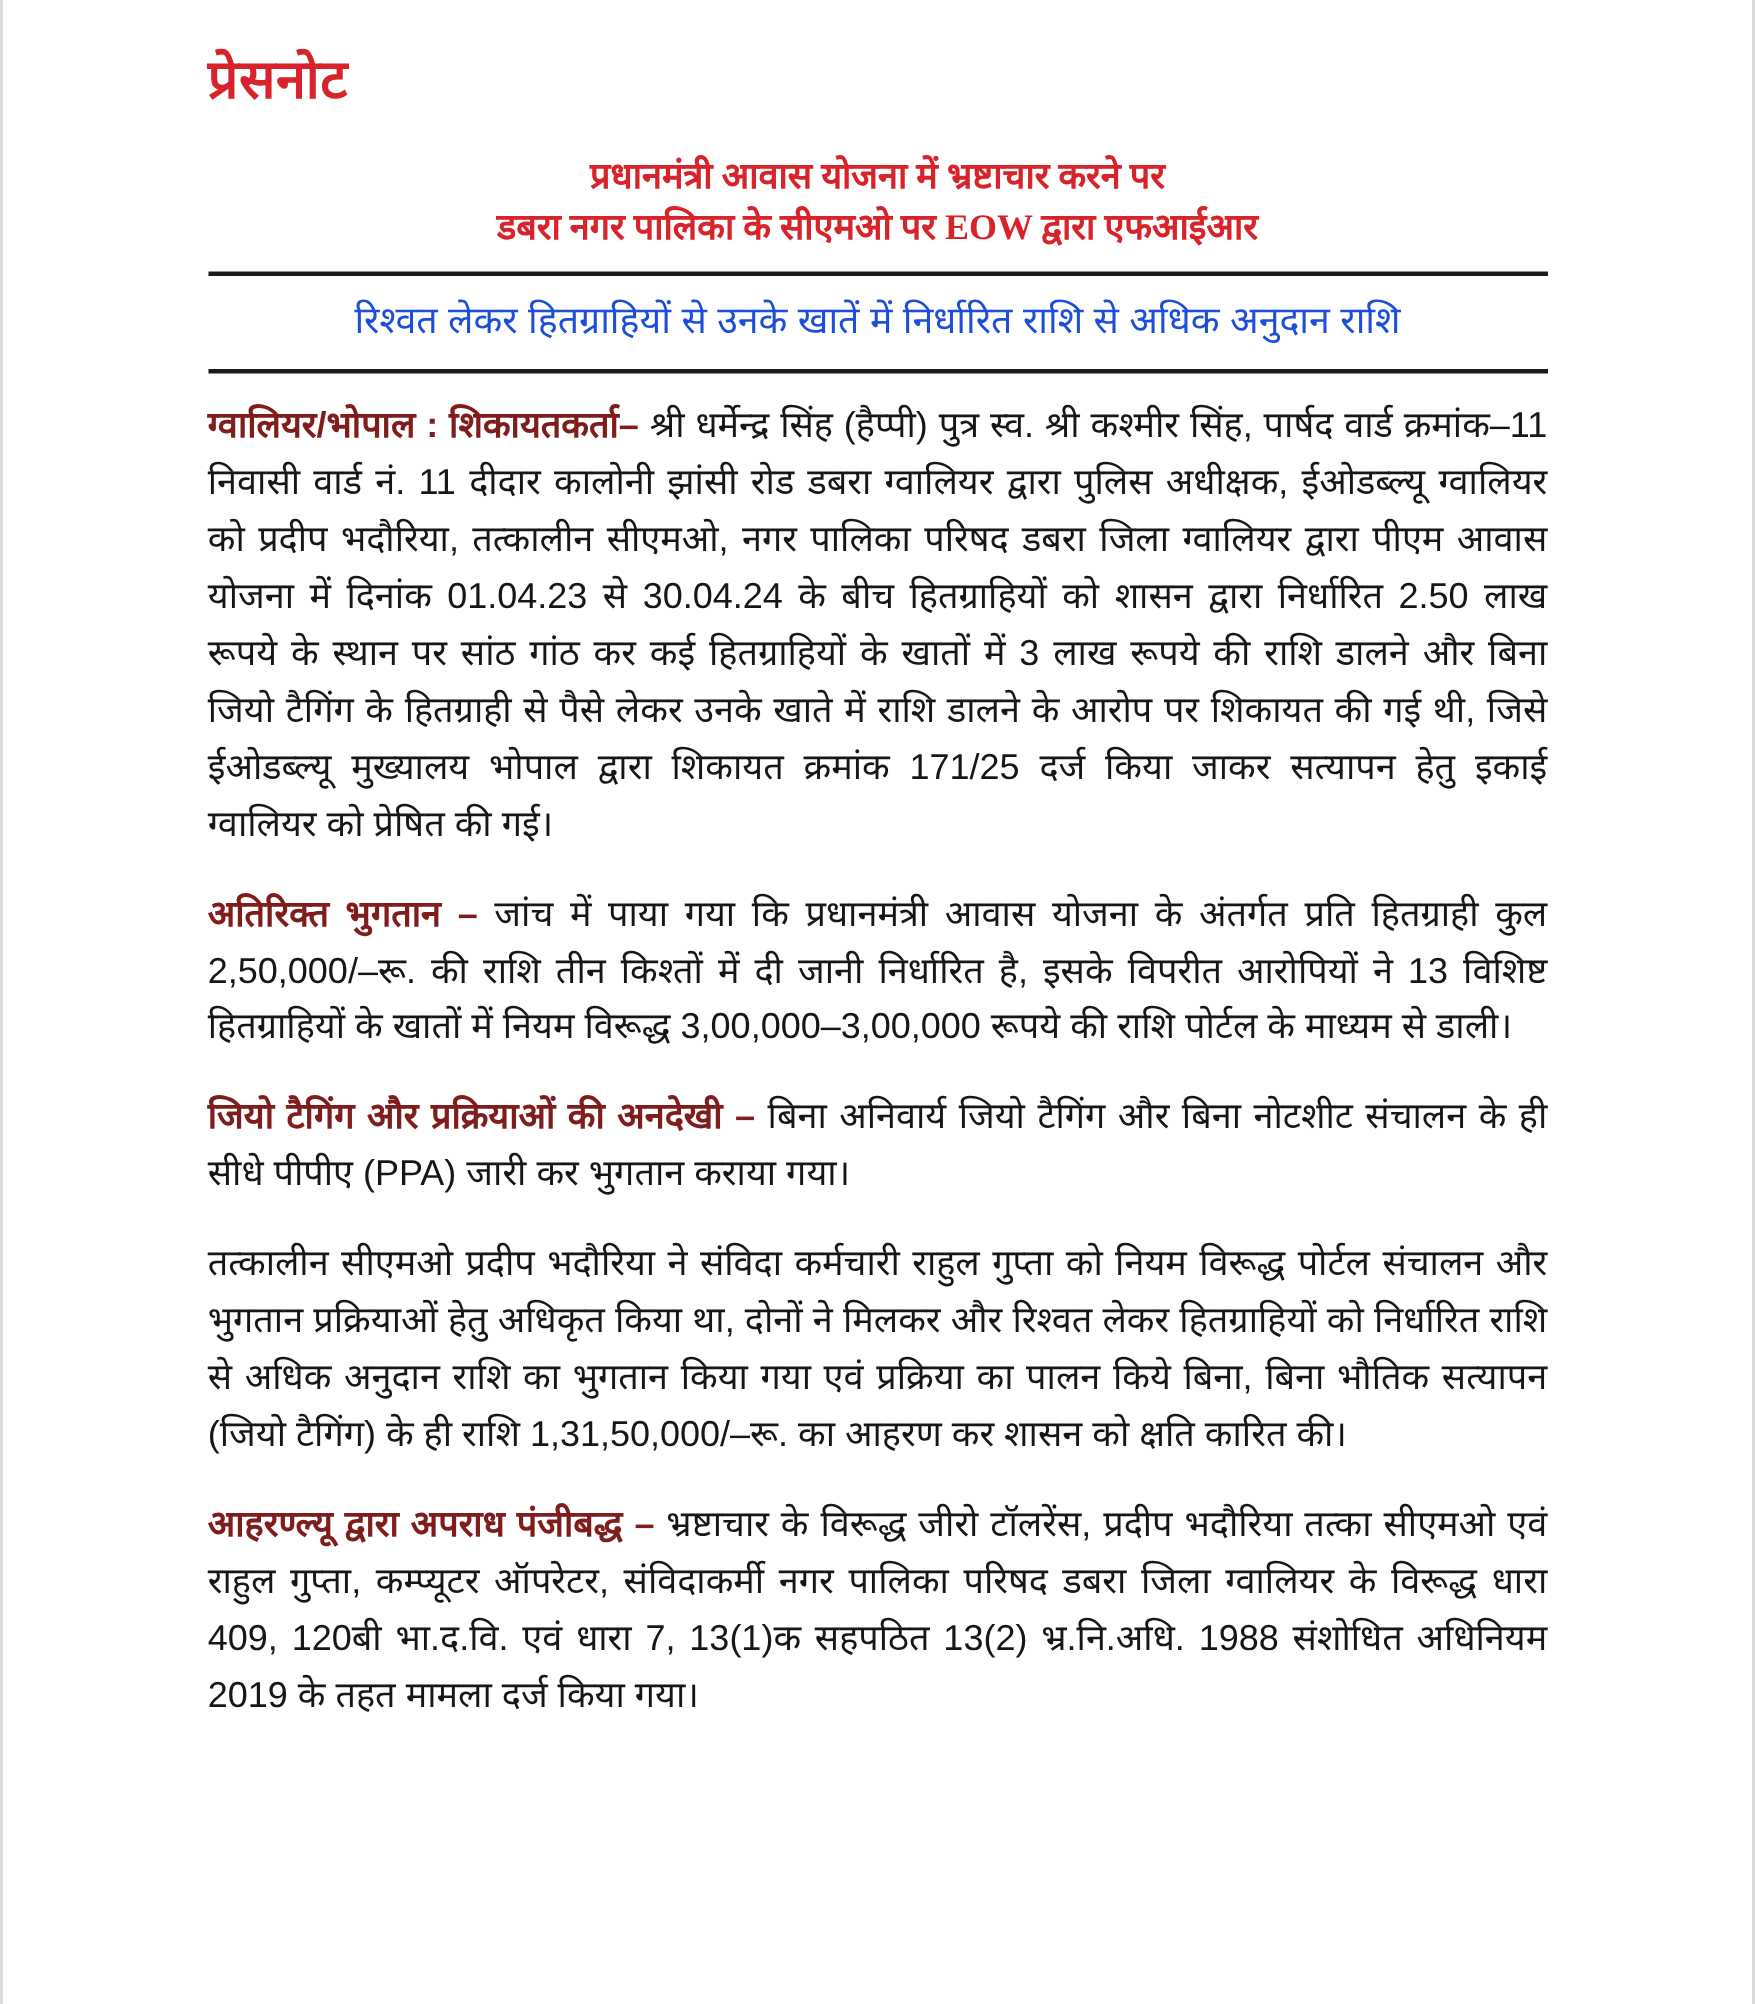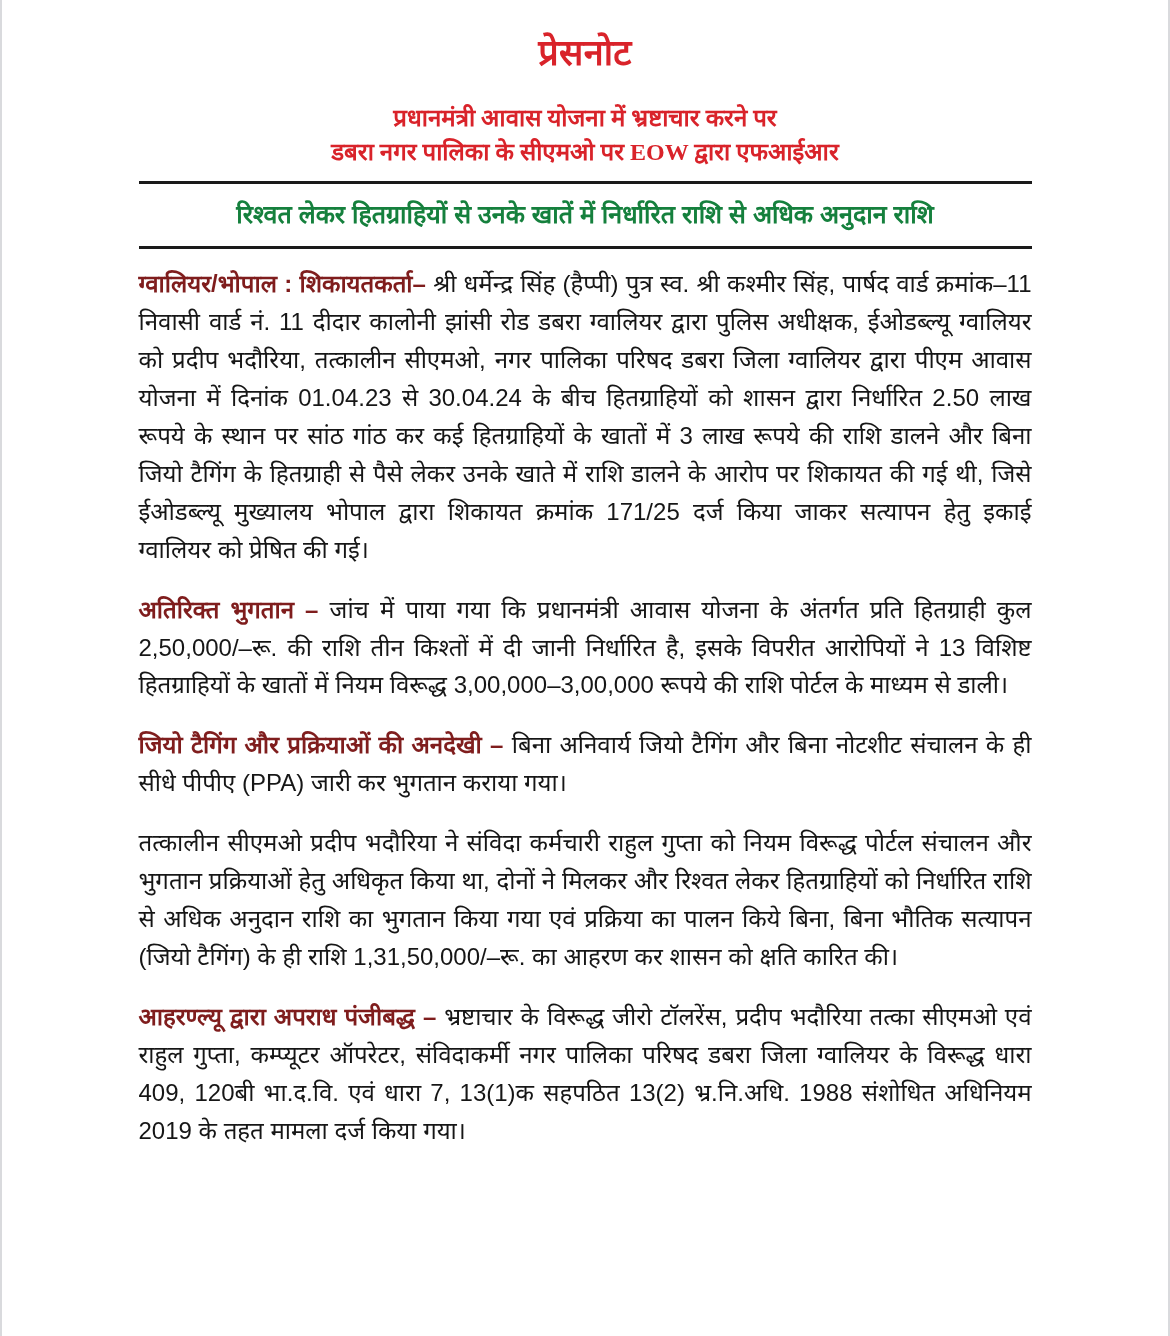--- a/index.html
+++ b/index.html
@@ -25,21 +25,21 @@
   }
   .sheet {
     width: 893px;
     margin: 0 auto;
     padding-top: 30px;
     box-sizing: border-box;
   }
 
   
   .doc-title {
-    text-align: center;
+    text-align: left;
     color: #d9232a;
     font-size: 36px;
     font-weight: 700;
     line-height: 1.25;
     margin: 0 0 26px 0;
     letter-spacing: 0.3px;
   }
   .subtitle-block {
     text-align: center;
     color: #d9232a;
@@ -57,23 +57,23 @@
   .divider {
     height: 3px;
     background: #1a1a1a;
     width: 100%;
     margin: 12px 0 12px 0;
   }
   .divider.second { margin: 14px 0 16px 0; }
 
   .highlight-block {
     text-align: center;
-    color: #15803d;
+    color: #1d4ed8;
     font-size: 25px;
-    font-weight: 700;
+    font-weight: 400;
     line-height: 1.45;
     margin: 2px 0 4px 0;
   }
   .highlight-line { display: block; }
 
   
   .para {
     color: #161616;
     font-size: 24px;
     line-height: 1.58;

